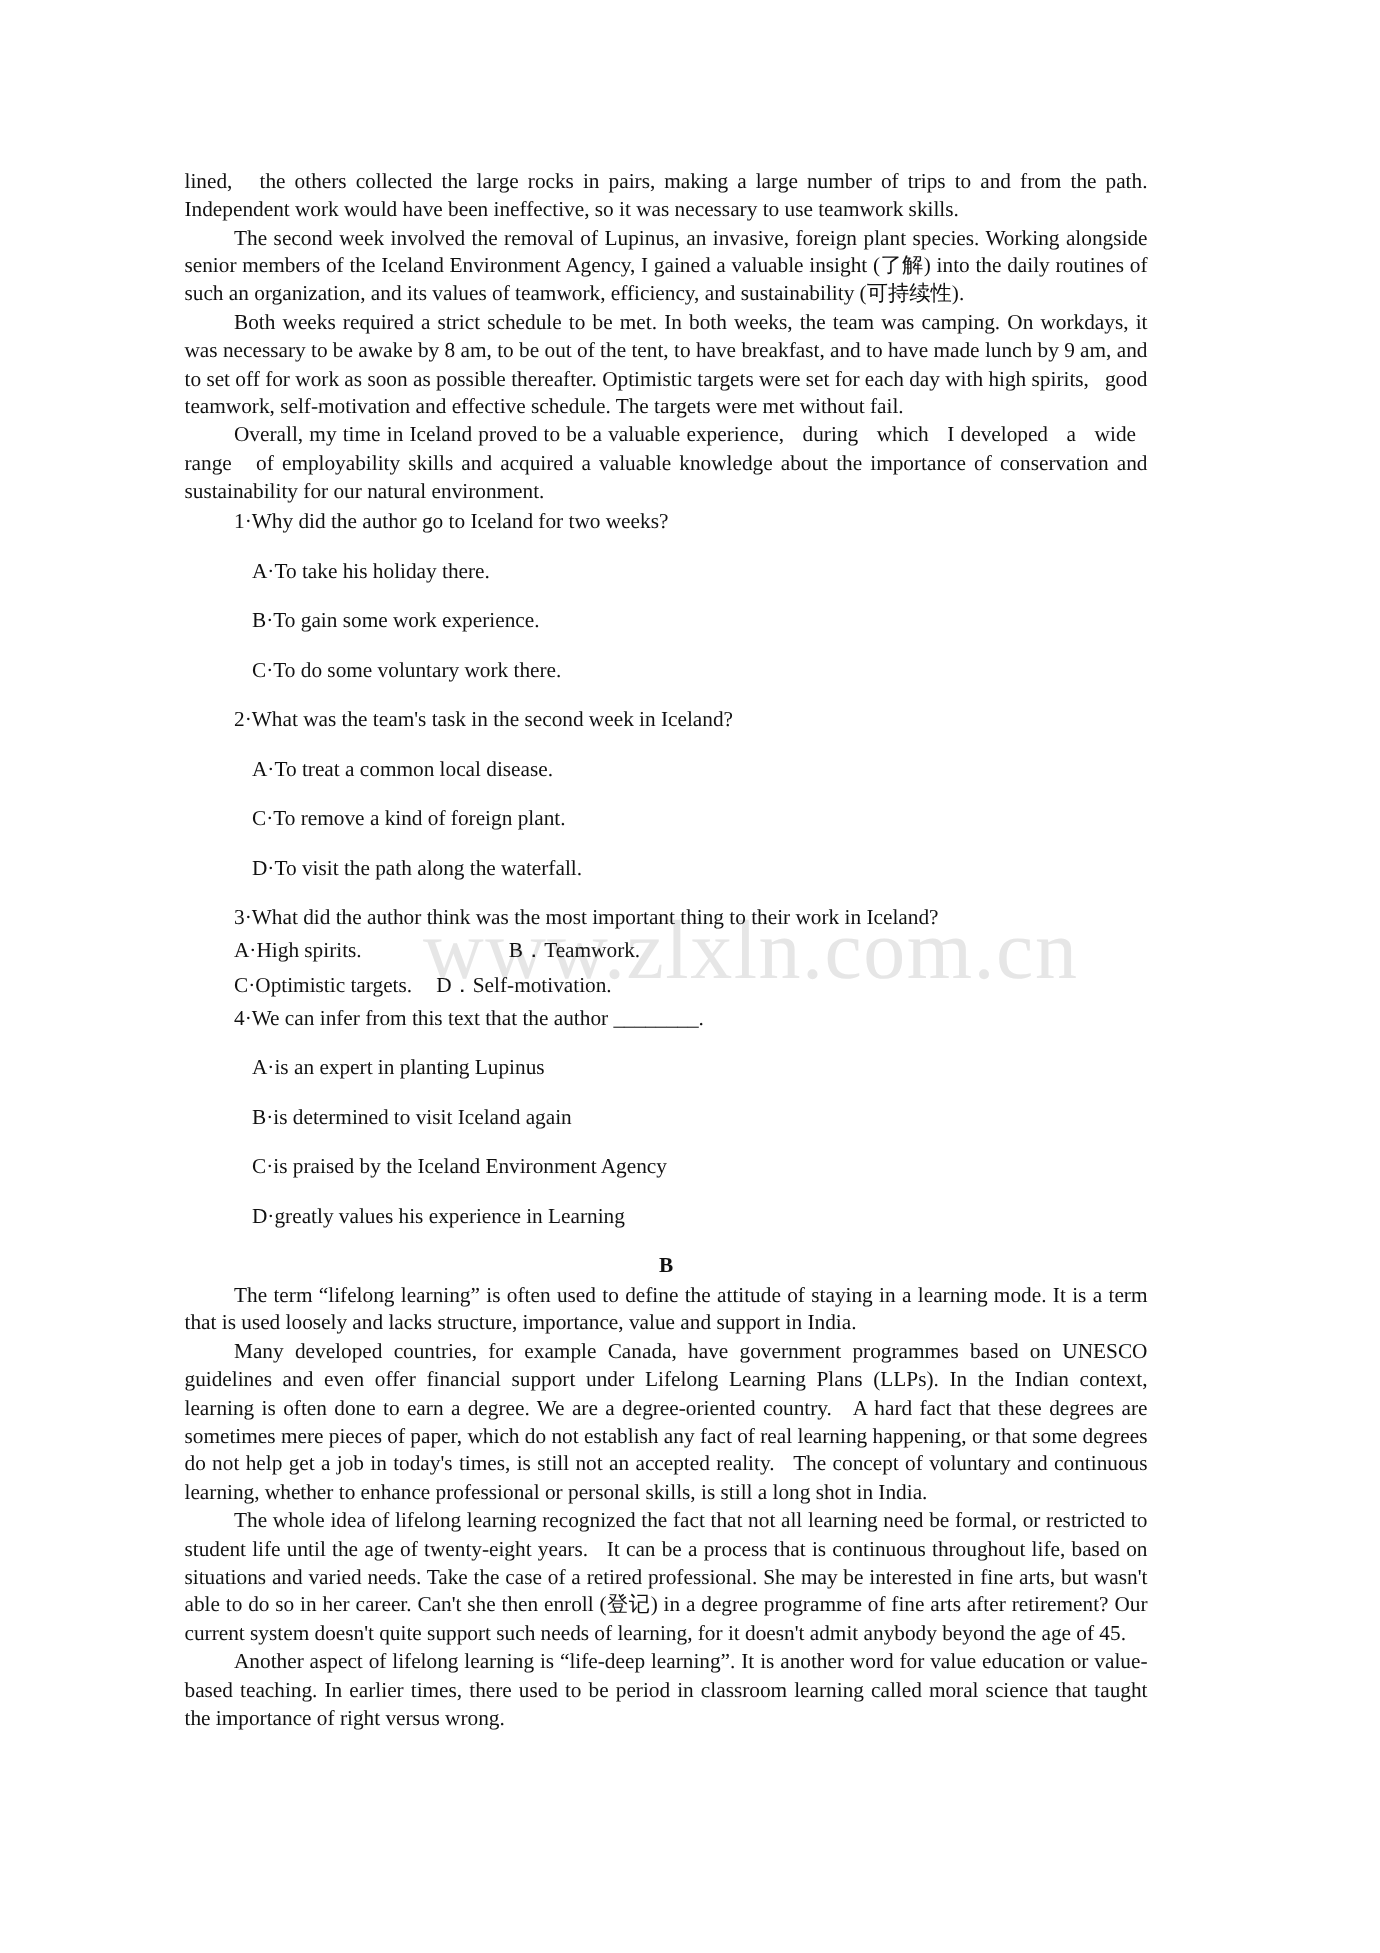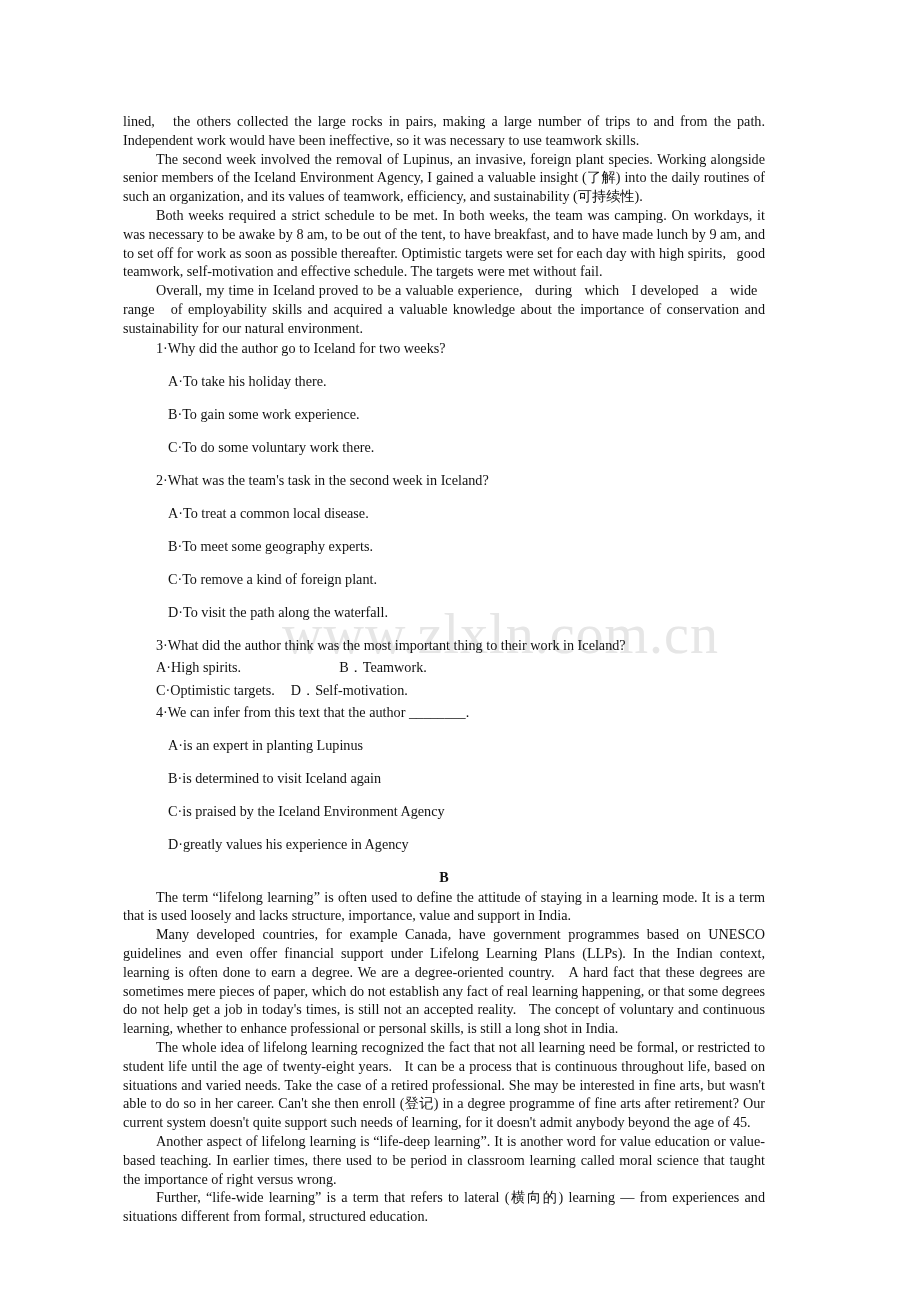--- a/index.html
+++ b/index.html
@@ -34,38 +34,36 @@
   <p class="p">Both weeks required a strict schedule to be met. In both weeks, the team was camping. On workdays, it was necessary to be awake by 8 am, to be out of the tent, to have breakfast, and to have made lunch by 9 am, and to set off for work as soon as possible thereafter. Optimistic targets were set for each day with high spirits,&nbsp;&nbsp; good teamwork, self-motivation and effective schedule. The targets were met without fail.</p>
   <p class="p">Overall, my time in Iceland proved to be a valuable experience,&nbsp;&nbsp; during&nbsp;&nbsp; which&nbsp;&nbsp; I developed&nbsp;&nbsp; a&nbsp;&nbsp; wide&nbsp;&nbsp; range&nbsp;&nbsp; of employability skills and acquired a valuable knowledge about the importance of conservation and sustainability for our natural environment.</p>
 
   <p class="q">1·Why did the author go to Iceland for two weeks?</p>
   <p class="opt">A·To take his holiday there.</p>
   <p class="opt">B·To gain some work experience.</p>
   <p class="opt">C·To do some voluntary work there.</p>
 
   <p class="q">2·What was the team's task in the second week in Iceland?</p>
   <p class="opt">A·To treat a common local disease.</p>
-  <p class="opt">B·To meet some geography experts.</p>
   <p class="opt">C·To remove a kind of foreign plant.</p>
   <p class="opt">D·To visit the path along the waterfall.</p>
 
   <p class="q">3·What did the author think was the most important thing to their work in Iceland?</p>
   <p class="opt-row">
     <span>A·High spirits.</span><span class="gap1"></span><span>B．Teamwork.</span>
   </p>
   <p class="opt-row">
     <span>C·Optimistic targets.</span><span class="gap2"></span><span>D．Self-motivation.</span>
   </p>
 
   <p class="q">4·We can infer from this text that the author ________.</p>
   <p class="opt">A·is an expert in planting Lupinus</p>
   <p class="opt">B·is determined to visit Iceland again</p>
   <p class="opt">C·is praised by the Iceland Environment Agency</p>
-  <p class="opt">D·greatly values his experience in Agency</p>
+  <p class="opt">D·greatly values his experience in Learning</p>
 
   <p class="section">B</p>
 
   <p class="p">The term “lifelong learning” is often used to define the attitude of staying in a learning mode. It is a term that is used loosely and lacks structure, importance, value and support in India.</p>
   <p class="p">Many developed countries, for example Canada, have government programmes based on UNESCO guidelines and even offer financial support under Lifelong Learning Plans (LLPs). In the Indian context, learning is often done to earn a degree. We are a degree-oriented country.&nbsp;&nbsp; A hard fact that these degrees are sometimes mere pieces of paper, which do not establish any fact of real learning happening, or that some degrees do not help get a job in today's times, is still not an accepted reality.&nbsp;&nbsp; The concept of voluntary and continuous learning, whether to enhance professional or personal skills, is still a long shot in India.</p>
   <p class="p">The whole idea of lifelong learning recognized the fact that not all learning need be formal, or restricted to student life until the age of twenty-eight years.&nbsp;&nbsp; It can be a process that is continuous throughout life, based on situations and varied needs. Take the case of a retired professional. She may be interested in fine arts, but wasn't able to do so in her career. Can't she then enroll (登记) in a degree programme of fine arts after retirement? Our current system doesn't quite support such needs of learning, for it doesn't admit anybody beyond the age of 45.</p>
   <p class="p">Another aspect of lifelong learning is “life-deep learning”. It is another word for value education or value-based teaching. In earlier times, there used to be period in classroom learning called moral science that taught the importance of right versus wrong.</p>
-  <p class="p">Further, “life-wide learning” is a term that refers to lateral (横向的) learning — from experiences and situations different from formal, structured education.</p>
 </div>
 
 </body></html>

